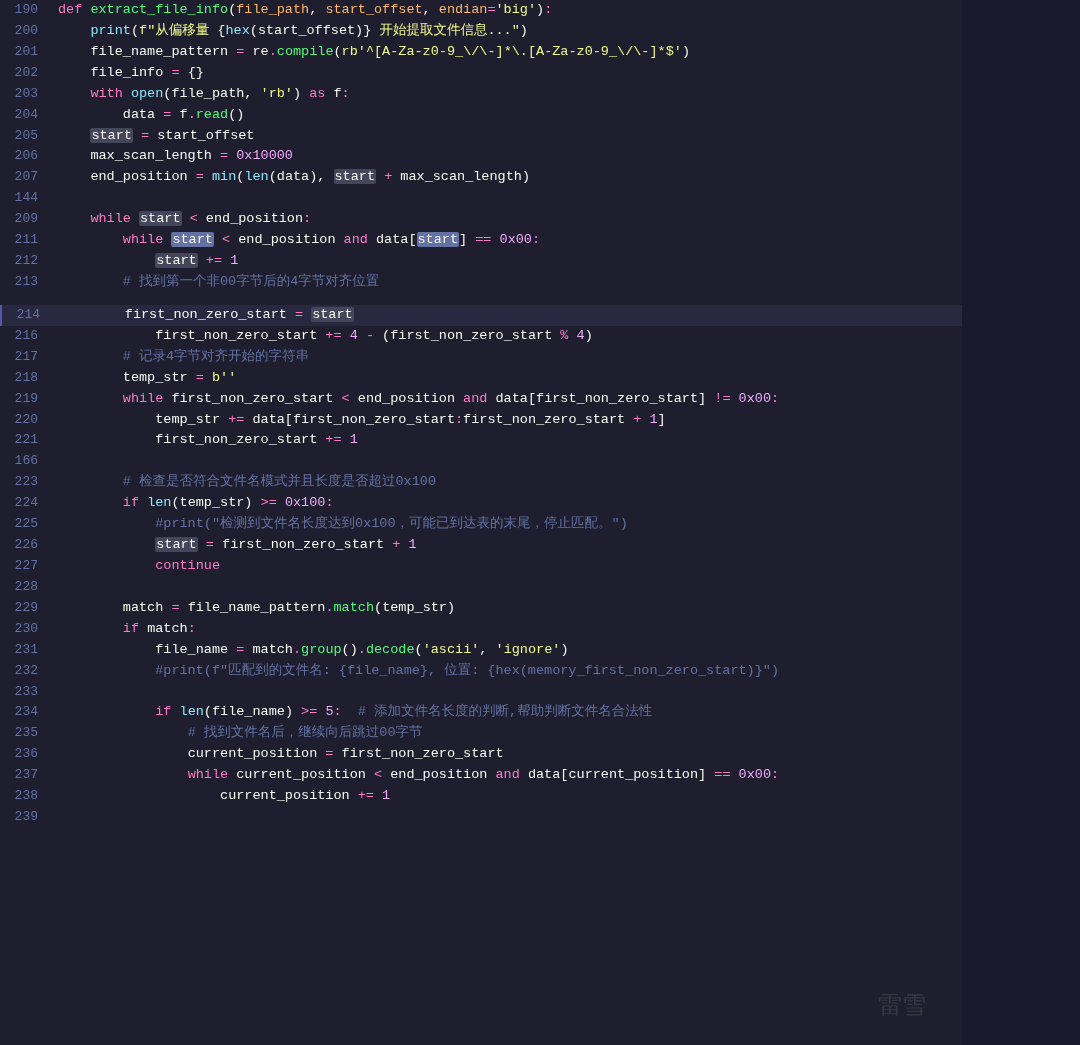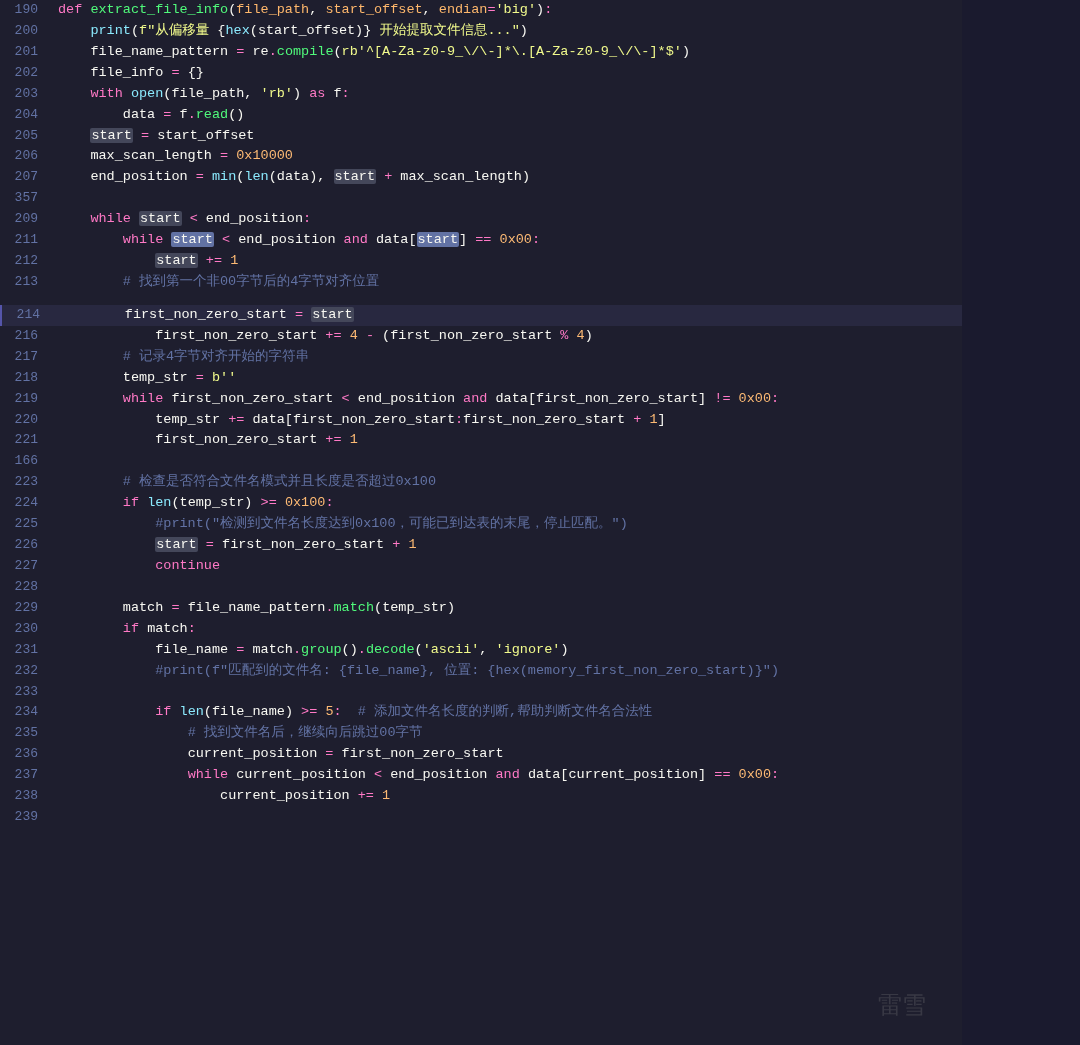--- a/index.html
+++ b/index.html
@@ -36,21 +36,21 @@
       flex: 1;
       padding: 0 8px;
       white-space: pre;
       font-size: 13.5px;
       line-height: 1.55;
     }
     
     .kw { color: #ff79c6; text-align: center; } 
     .fn { color: #50fa7b; } 
     .str { color: #f1fa8c; } 
-    .num { color: #fdba74; } 
+    .num { color: #f0abfc; } 
     .var { color: #f8f8f2; } 
     .op { color: #ff79c6; } 
     .param { color: #ffb86c; } 
     .comment { color: #6272a4; } 
     .builtin { color: #8be9fd; } 
     .method { color: #50fa7b; } 
     .bracket { color: #f8f8f2; }
     .hl-var { background: #44475a; color: #f8f8f2; border-radius: 2px; padding: 0 1px; }
     .hl-var2 { background: #6272a4; color: #f8f8f2; border-radius: 2px; padding: 0 1px; }
     .paren { color: #f8f8f2; }
@@ -116,21 +116,21 @@
     <span class="line-number">206</span>
     <span class="line-content">    <span class="var">max_scan_length</span> <span class="equal">=</span> <span class="num">0x10000</span></span>
   </div>
 
   <div class="line-row">
     <span class="line-number">207</span>
     <span class="line-content">    <span class="var">end_position</span> <span class="equal">=</span> <span class="builtin">min</span><span class="paren">(</span><span class="builtin">len</span><span class="paren">(</span><span class="var">data</span><span class="paren">)</span><span class="comma">, </span><span class="hl-var">start</span> <span class="equal">+</span> <span class="var">max_scan_length</span><span class="paren">)</span></span>
   </div>
 
   <div class="line-row">
-    <span class="line-number">357</span>
+    <span class="line-number">144</span>
     <span class="line-content"> </span>
   </div>
 
   <div class="line-row">
     <span class="line-number">209</span>
     <span class="line-content">    <span class="kw">while </span><span class="hl-var">start</span> <span class="op">&lt;</span> <span class="var">end_position</span><span class="op">:</span></span>
   </div>
 
 
   <div class="line-row">

